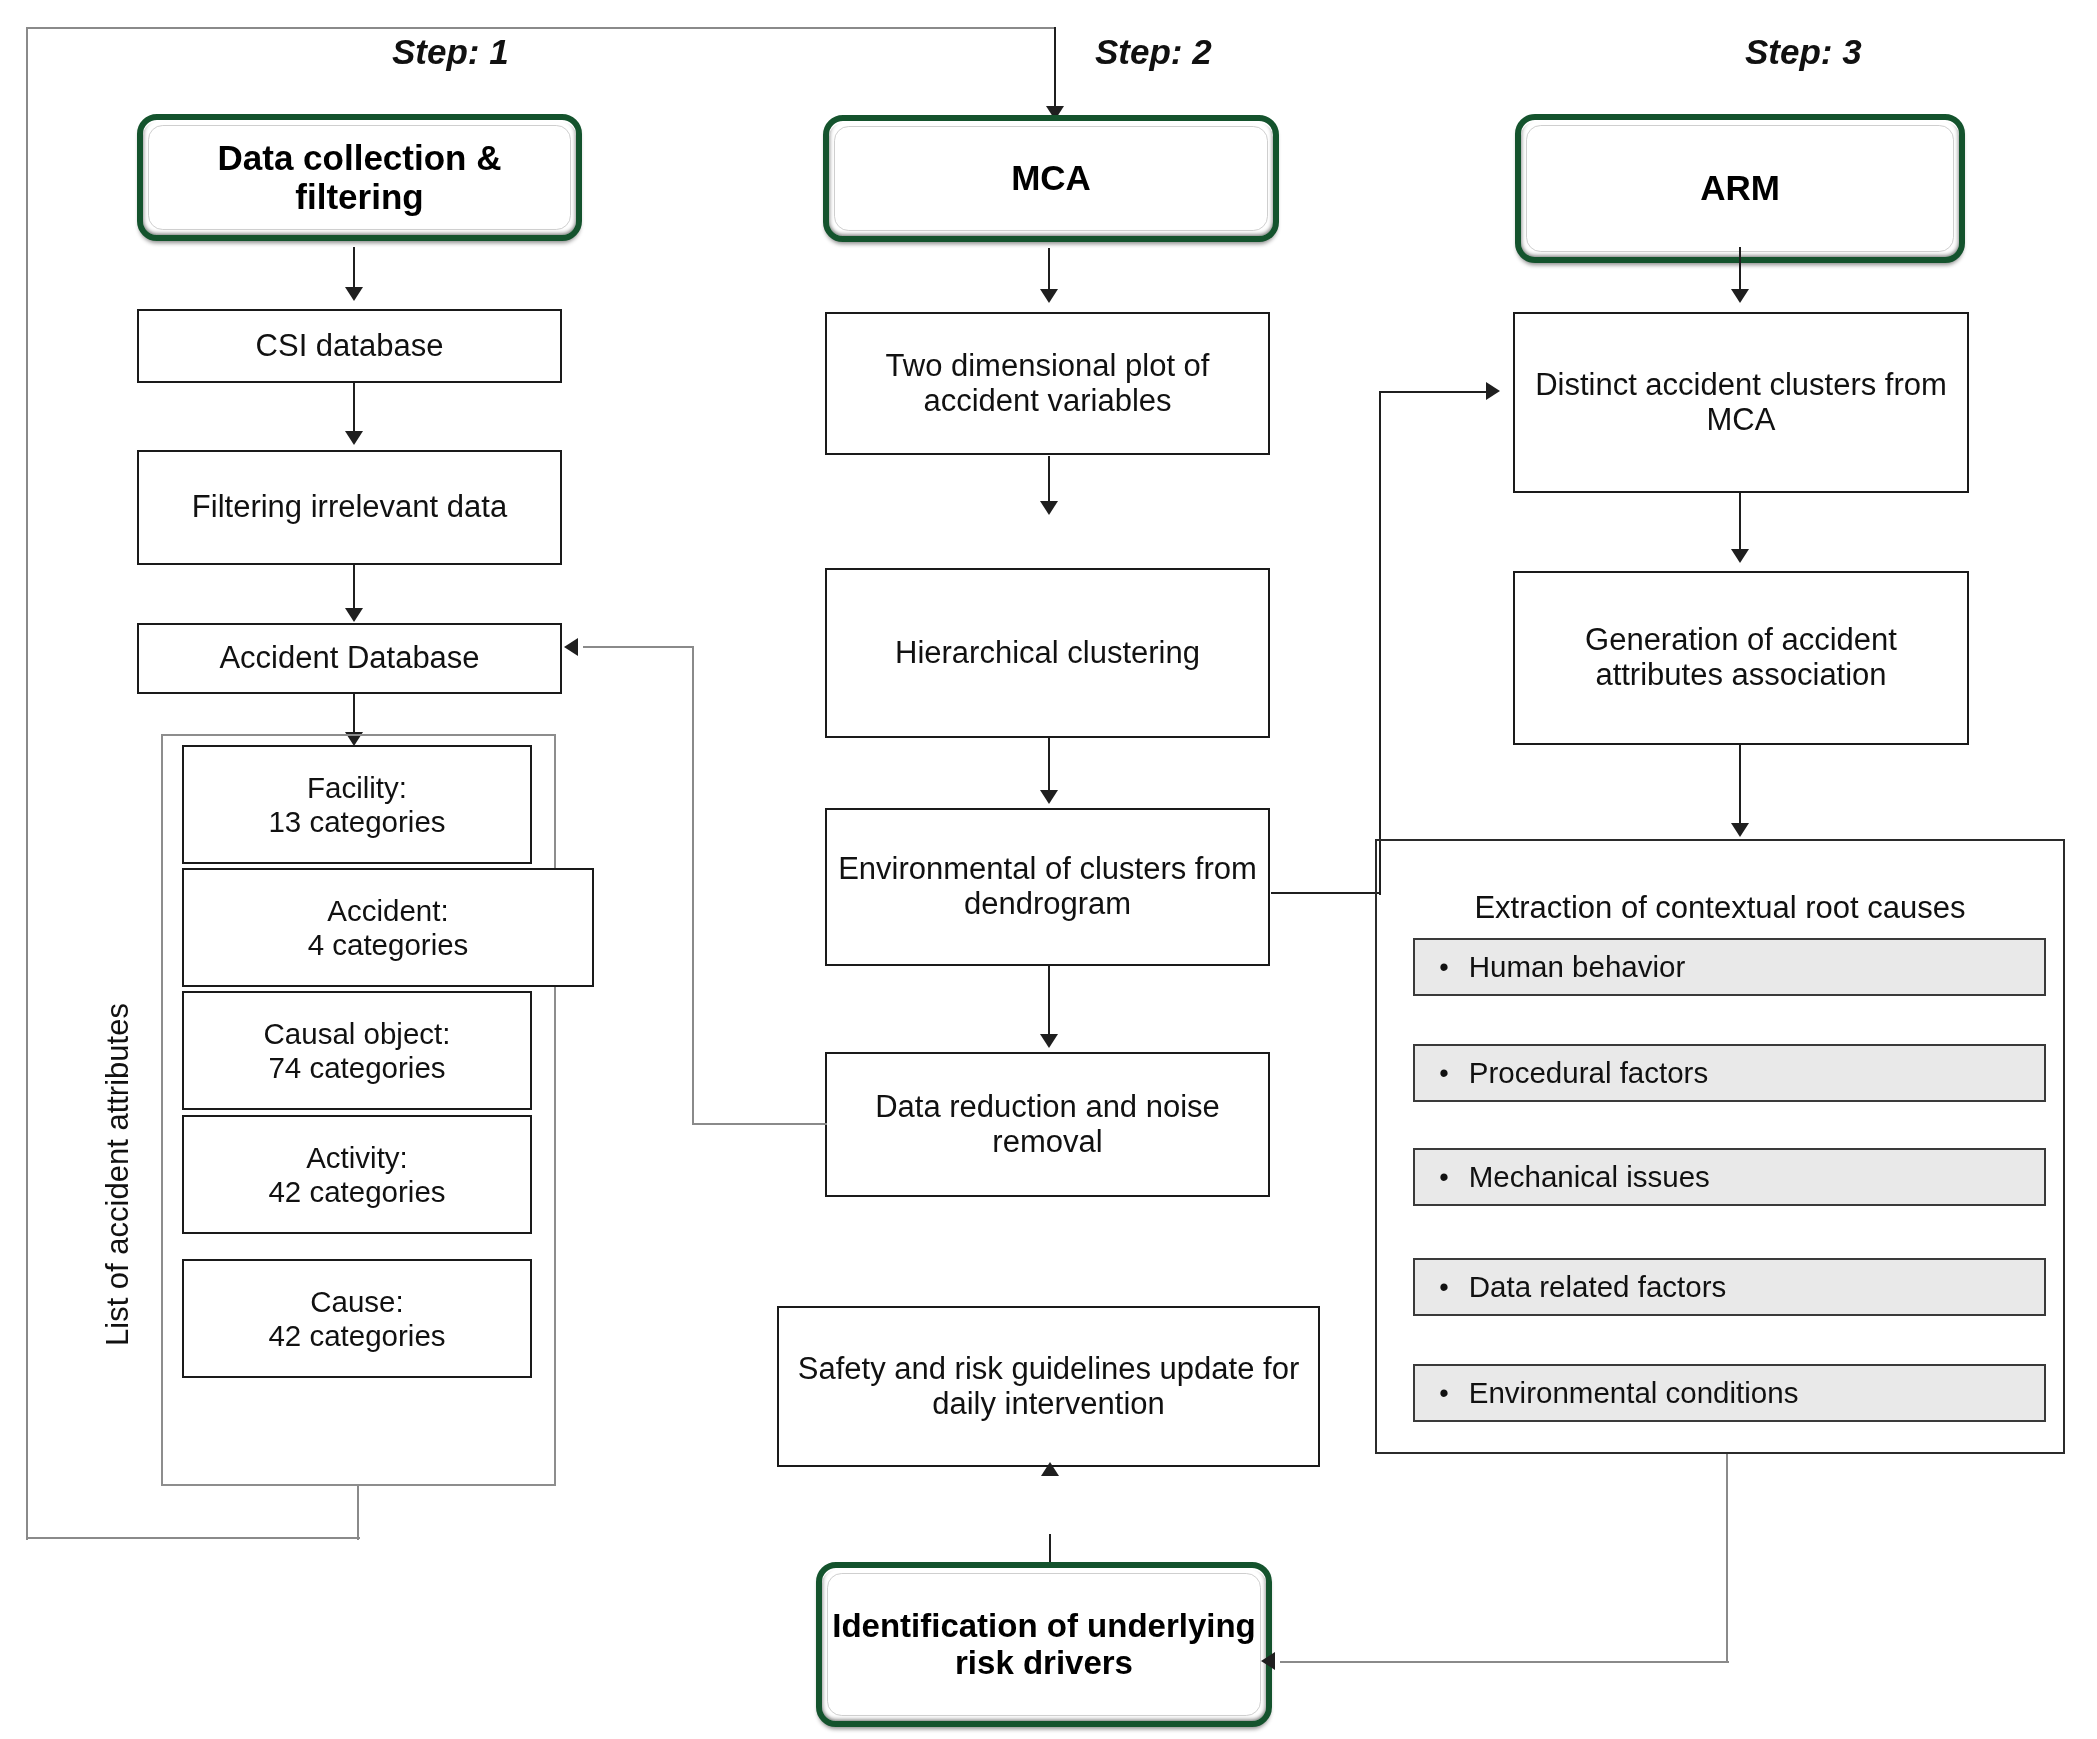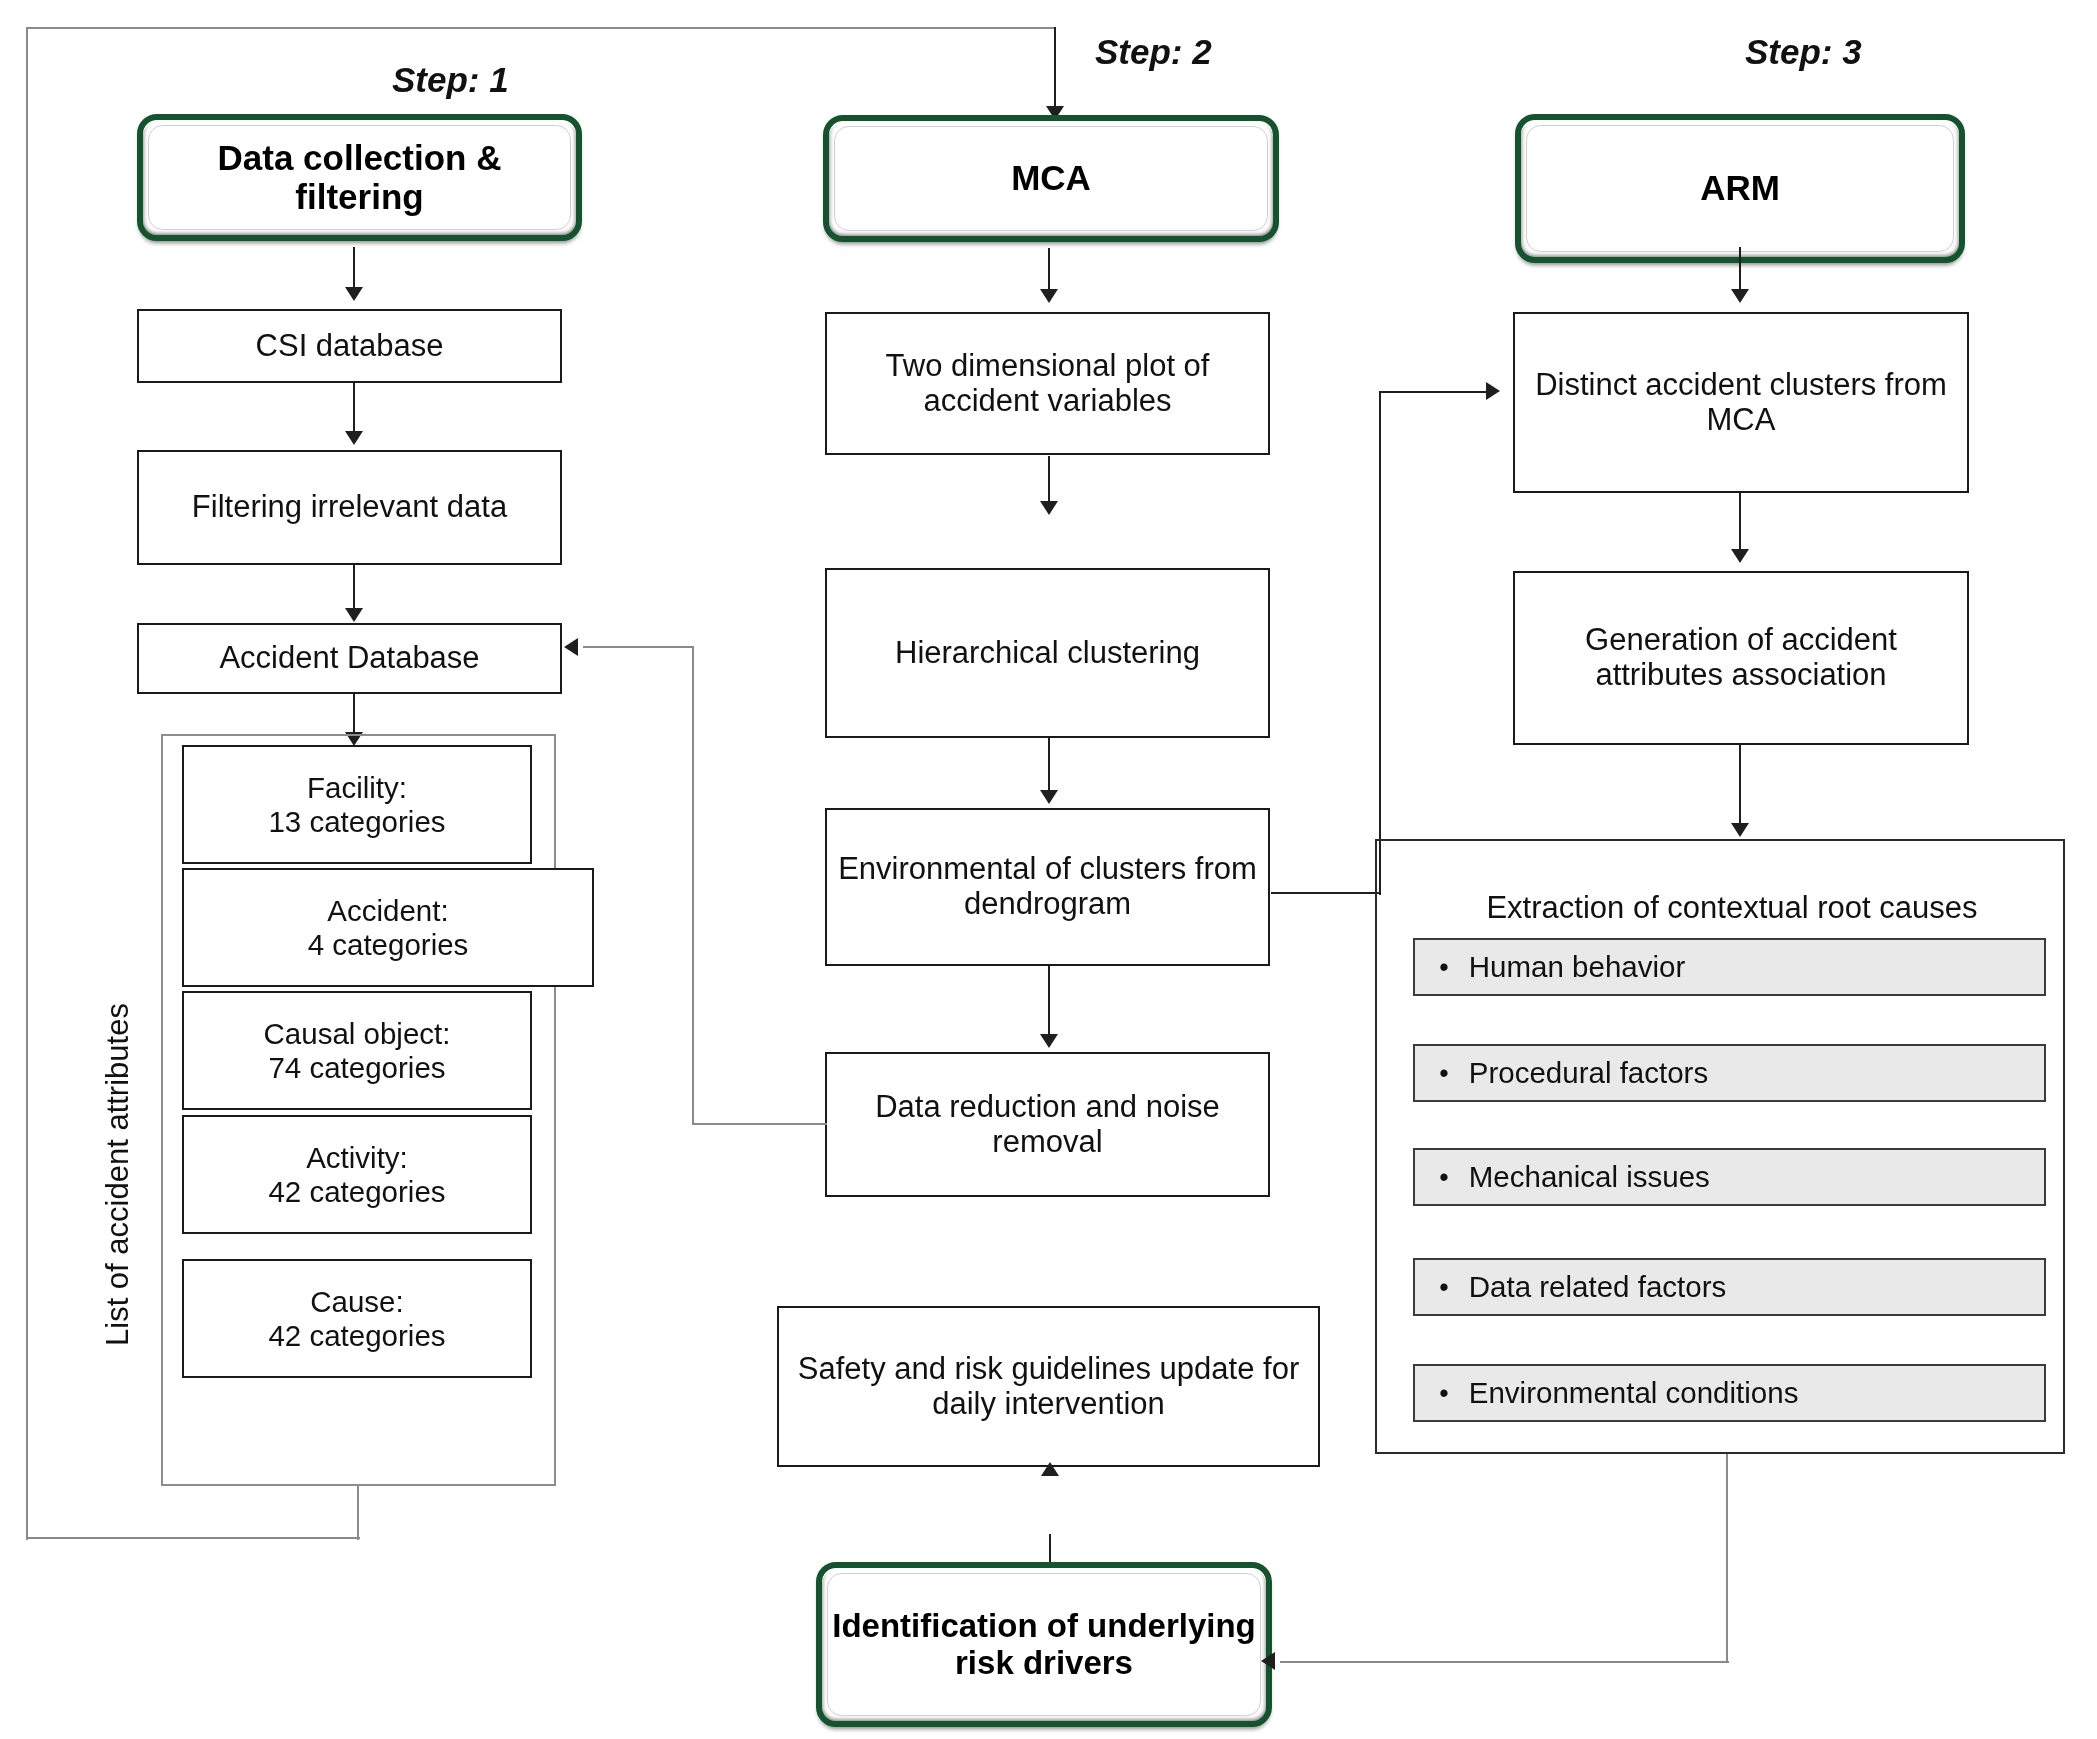--- a/index.html
+++ b/index.html
@@ -1,20 +1,20 @@
 <!DOCTYPE html>
 <html style="font-size:10.7px"><head>
 <meta charset="utf-8">
 <style>
   html,body{margin:0;padding:0;background:#ffffff;}
   body{font-family:"Liberation Sans", sans-serif;}
   #canvas{position:relative;width:2097px;height:1740px;background:#fff;overflow:hidden;}
 
   
-  .abs{position:absolute;box-sizing:border-box;margin-left:12px;}
+  .abs{position:absolute;box-sizing:border-box;}
 
   
   .box{
     position:absolute;box-sizing:border-box;
     background:#fff;
     border:2px solid #1a1a1a;
     display:flex;align-items:center;justify-content:center;
     text-align:center;
     color:#111;
     font-size:31px;line-height:1.12;
@@ -102,21 +102,21 @@
   .arr-left{position:absolute;width:0;height:0;
     border-top:9.4px solid transparent;border-bottom:9.4px solid transparent;border-right:14.7px solid #1f1f1f;}
   .arr-right{position:absolute;width:0;height:0;
     border-top:9.4px solid transparent;border-bottom:9.4px solid transparent;border-left:14.7px solid #1f1f1f;}
 </style>
 </head>
 <body>
 
 <div id="canvas">
 
-  <div class="steplabel" style="left:392px;top:32px;margin-top:28px;">Step: 1</div>
+  <div class="steplabel" style="left:392px;top:32px;">Step: 1</div>
   <div class="steplabel" style="left:1095px;top:32px;">Step: 2</div>
   <div class="steplabel" style="left:1745px;top:32px;">Step: 3</div>
 
   <div class="vline light" style="left:25.5px;top:27px;height:1513px;"></div>
   <div class="hline light" style="left:25.5px;top:27px;width:1030px;"></div>
   <div class="vline" style="left:1054px;top:27px;height:84px;"></div>
   <div class="arr-down" style="left:1046px;top:106px;"></div>
   <div class="hline light" style="left:25.5px;top:1537px;width:334px;"></div>
   <div class="vline light" style="left:357px;top:1486px;height:54px;"></div>
 

